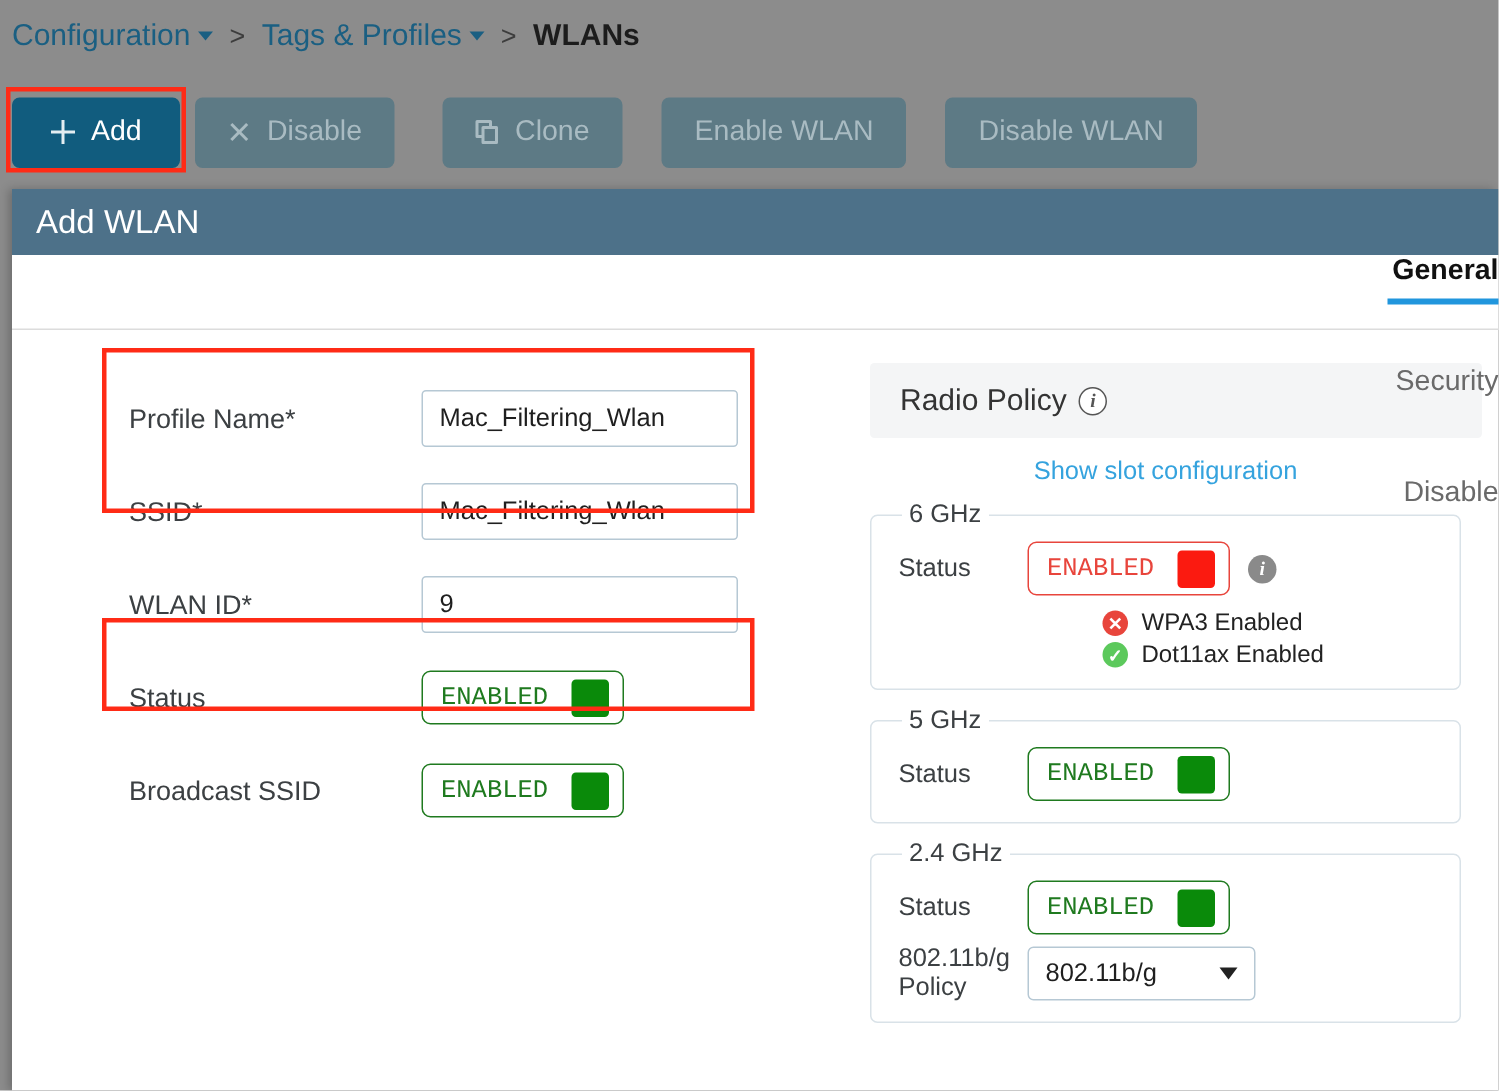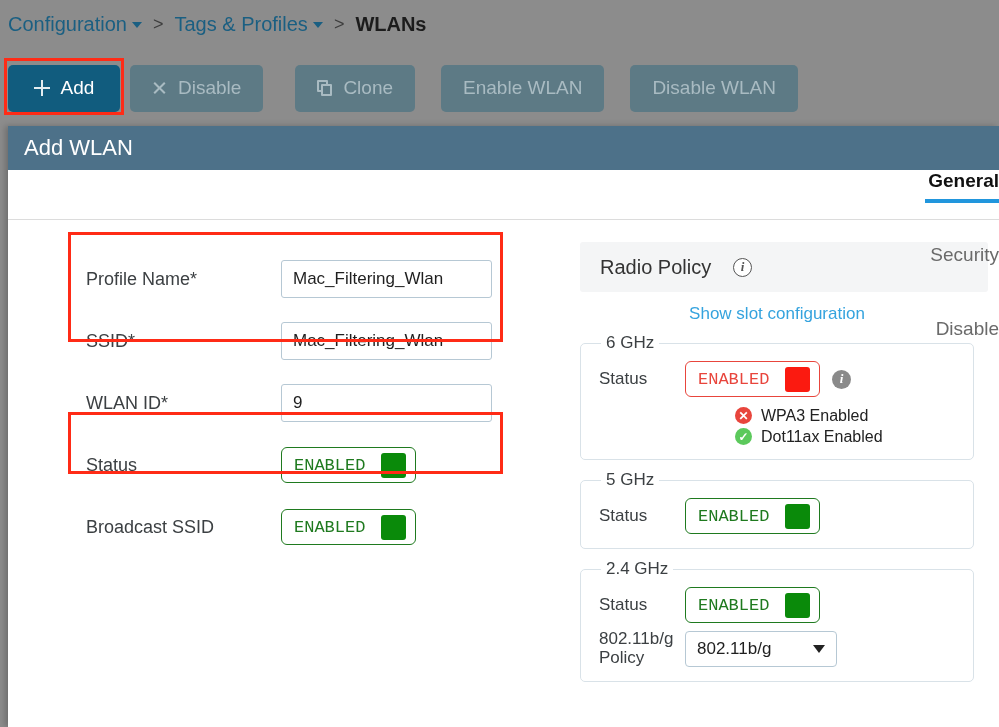--- a/index.html
+++ b/index.html
@@ -116,21 +116,21 @@
   .toggle .knob { width: 25px; height: 25px; border-radius: 3px; }
   .toggle.green { border: 1.6px solid #1f7a1f; color: #1f7a1f; }
   .toggle.green .knob { background: #0a8a0a; }
   .toggle.red { border: 1.6px solid #e8453c; color: #e8453c; }
   .toggle.red .knob { background: #fb1a10; }
 
   
   .radio-col { width: 420px; padding-left: 12px; }
   .rp-head {
     background: #f4f5f6; border-radius: 3px; height: 50px;
-    display: flex; align-items: center; padding-left: 20px; gap: 22px;
+    display: flex; align-items: center; padding-left: 20px; gap: 8px;
     font-size: 20px; color: #333;
   }
   .info-icon {
     width: 19px; height: 19px; border-radius: 50%; background: #8a8a8a;
     color: #fff; font-size: 13px; font-style: italic; font-weight: bold;
     display: inline-flex; align-items: center; justify-content: center;
     font-family: "Liberation Serif", serif;
   }
   .info-icon.hollow {
     background: #fff; color: #555; border: 1.6px solid #555;

